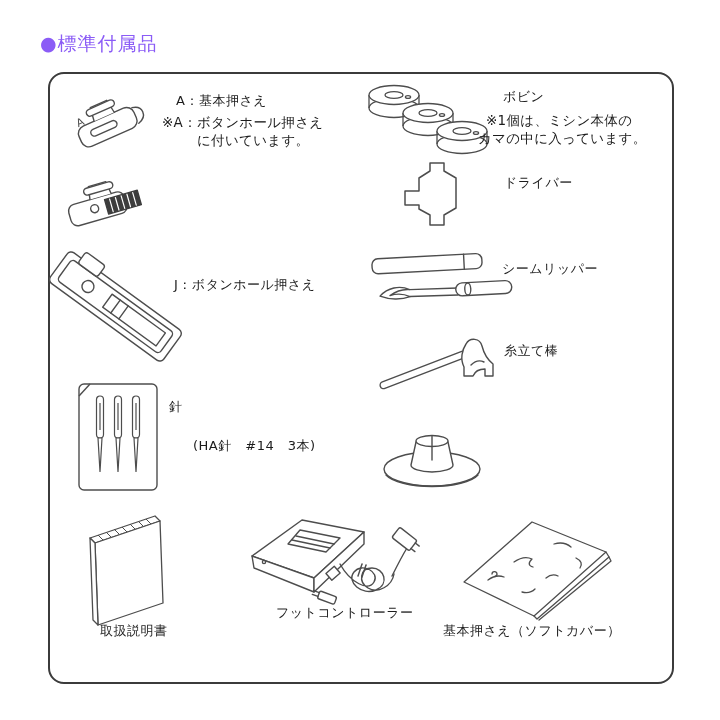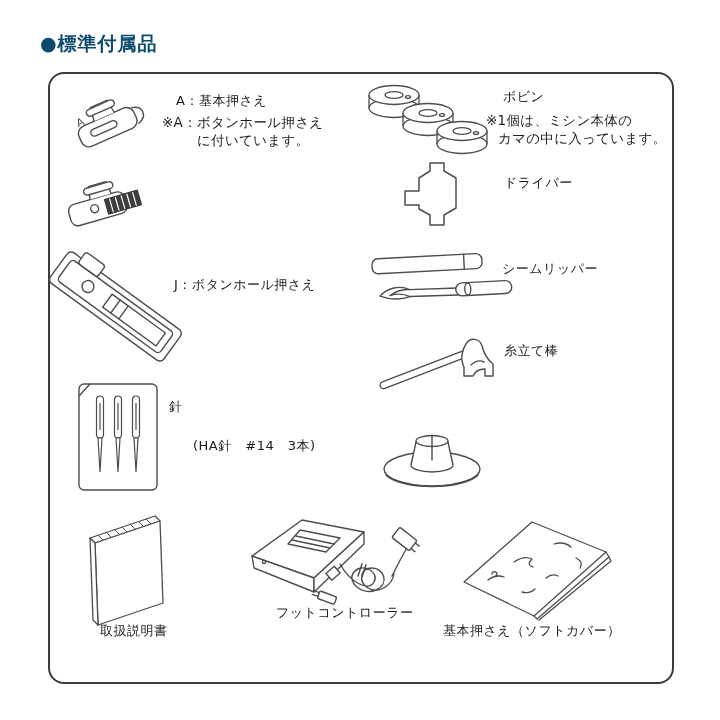--- a/index.html
+++ b/index.html
@@ -1,20 +1,20 @@
 <!DOCTYPE html>
 <html><head>
 <meta charset="utf-8">
 <style>
   * { margin:0; padding:0; box-sizing:border-box; }
   html,body { width:720px; height:720px; background:#ffffff; }
   body { font-family:"DejaVu Sans","Liberation Sans",sans-serif; color:#1c1c1c; }
   .page { position:relative; width:720px; height:720px; background:#fff; overflow:hidden; }
   .abs { position:absolute; }
-  .title { font-size:19px; font-weight:bold; letter-spacing:1px; color:#0c4a6e; white-space:nowrap; }
+  .title { font-size:19px; font-weight:normal; letter-spacing:1px; color:#8b5cf6; white-space:nowrap; }
   .panel { border:2px solid #3b3b3b; border-radius:16px; background:#fff; }
   .label { font-size:13px; letter-spacing:0.5px; white-space:nowrap; }
   .note  { font-size:13.5px; letter-spacing:0.3px; white-space:nowrap; }
   svg { display:block; overflow:visible; }
 </style>
 </head>
 <body>
 
 <div class="page">
 
@@ -50,21 +50,21 @@
           <ellipse cx="40" cy="11" rx="2.6" ry="1.4"></ellipse>
         </g>
       </defs>
       <use href="#bobbin" x="2" y="2"></use>
       <use href="#bobbin" x="36" y="20"></use>
       <use href="#bobbin" x="70" y="38"></use>
     </svg>
   </div>
   <div class="abs label" style="left:503px; top:88px;">ボビン</div>
   <div class="abs note" style="left:486px; top:112px;">※1個は、ミシン本体の</div>
-  <div class="abs note" style="left:498px; top:130px;">カマの中に入っています。</div>
+  <div class="abs note" style="left:478px; top:130px;">カマの中に入っています。</div>
 
   <div class="abs" style="left:60px; top:168px;">
     <svg width="102" height="66" viewBox="0 0 102 66">
       <g stroke="#4d4d4d" stroke-width="1.4" stroke-linejoin="round" stroke-linecap="round" fill="none" transform="rotate(-16 51 36)">
         <rect x="8" y="26" width="58" height="22" rx="7" fill="#fff"></rect>
         <path d="M32,26 L34,13 L52,13 L54,26" fill="#fff"></path>
         <rect x="28" y="14" width="30" height="7" rx="3.5" fill="#fff"></rect>
         <rect x="46" y="30" width="34" height="15" fill="#3d3d3d" stroke="#3d3d3d"></rect>
         <g stroke="#fff" stroke-width="1.2">
           <line x1="51" y1="31" x2="51" y2="44"></line>

